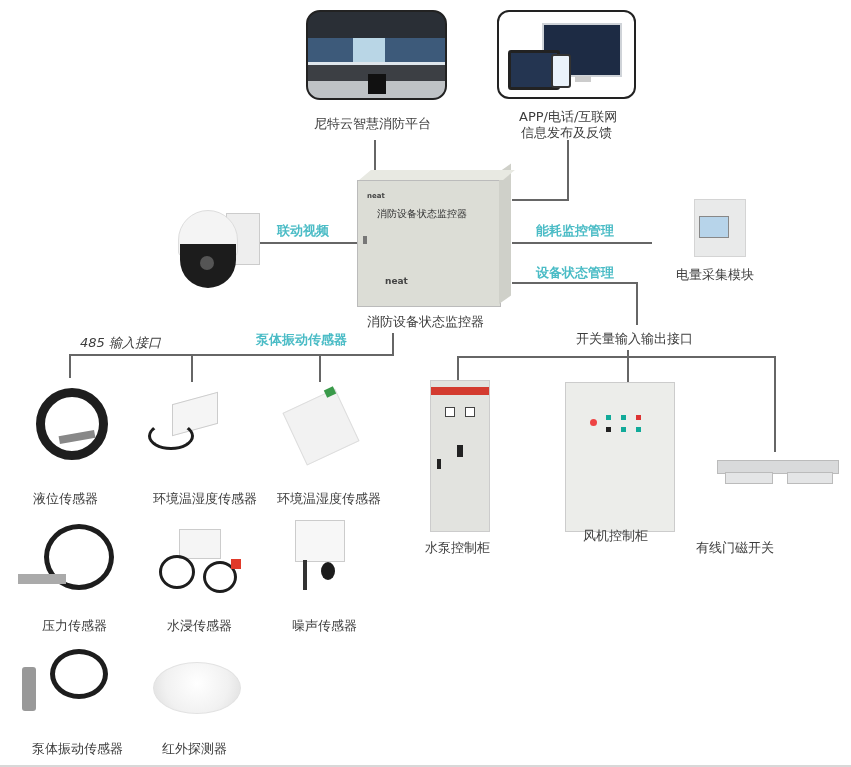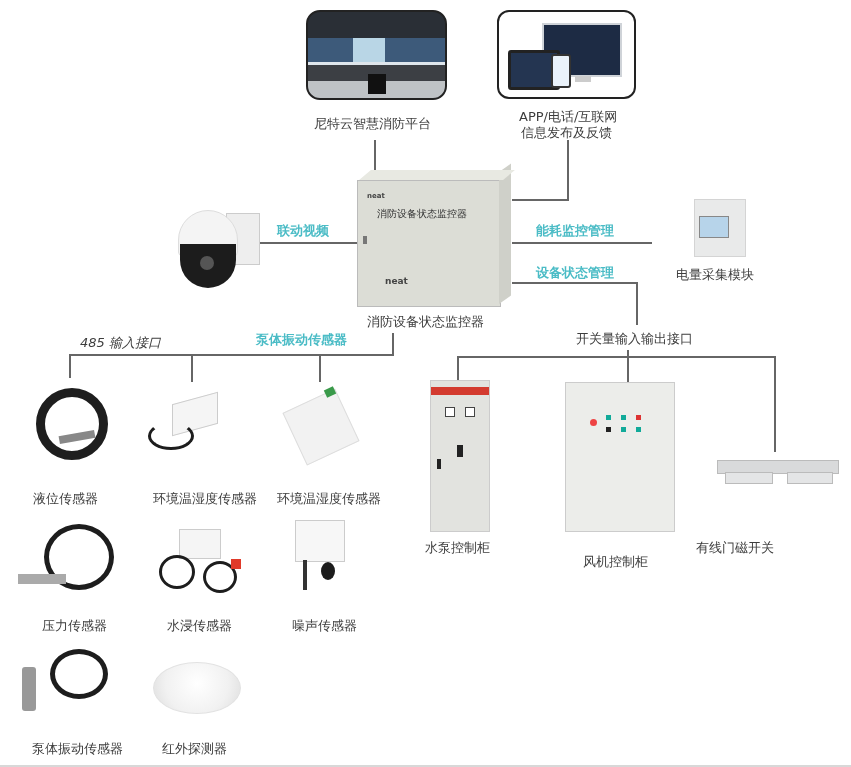--- a/index.html
+++ b/index.html
@@ -90,21 +90,21 @@
   <div class="abs" style="left:40px;top:44px;width:5px;height:5px;background:#222;"></div>
   <div class="abs" style="left:55px;top:44px;width:5px;height:5px;background:#1a9;"></div>
   <div class="abs" style="left:70px;top:44px;width:5px;height:5px;background:#1a9;"></div>
 </div>
 <div class="photo" style="left:717px;top:460px;width:120px;height:28px;">
   <div class="abs" style="left:0;top:0;width:120px;height:12px;background:#d9dadb;border:1px solid #bbb;"></div>
   <div class="abs" style="left:8px;top:12px;width:46px;height:10px;background:#e4e5e6;border:1px solid #bbb;"></div>
   <div class="abs" style="left:70px;top:12px;width:44px;height:10px;background:#e4e5e6;border:1px solid #bbb;"></div>
 </div>
 <div class="lbl" style="left:425px;top:539px;">水泵控制柜</div>
-<div class="lbl" style="left:583px;top:553px;">风机控制柜</div>
+<div class="lbl" style="left:583px;top:527px;">风机控制柜</div>
 <div class="lbl" style="left:696px;top:539px;">有线门磁开关</div>
 
 <div class="photo" style="left:36px;top:388px;width:72px;height:72px;border-radius:50%;border:9px solid #1e1e1e;box-sizing:border-box;">
   <div class="abs" style="left:14px;top:36px;width:36px;height:8px;background:#888;transform:rotate(-10deg);"></div>
 </div>
 <div class="photo" style="left:148px;top:390px;width:80px;height:64px;">
   <div class="abs" style="left:24px;top:8px;width:44px;height:30px;background:#f5f5f5;border:1px solid #ccc;transform:skewY(-15deg);"></div>
   <div class="abs" style="left:0;top:32px;width:40px;height:22px;border:3px solid #1d1d1d;border-radius:50%;border-top-color:transparent;"></div>
 </div>
 <div class="photo" style="left:292px;top:398px;width:56px;height:56px;background:#f2f2f2;border:1px solid #ddd;transform:rotate(-25deg);">

